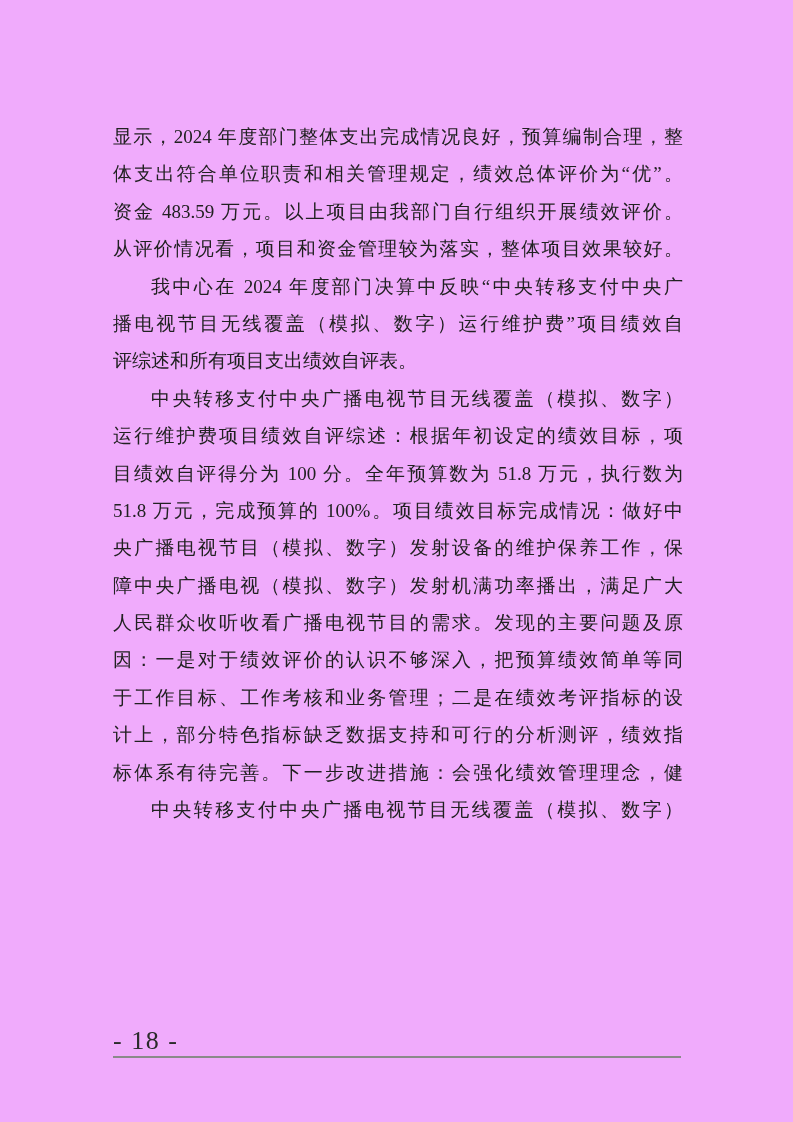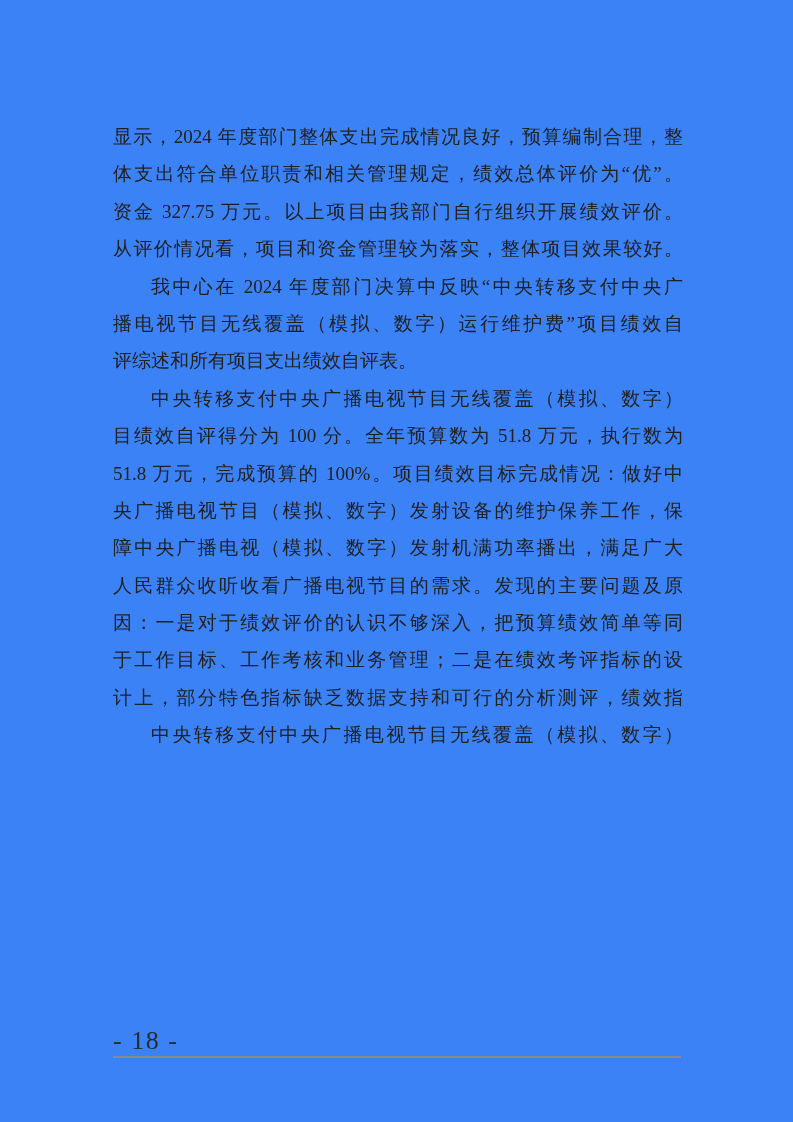--- a/index.html
+++ b/index.html
@@ -52,40 +52,42 @@
     left: 113px;
     top: 1056px;
     width: 568px;
     height: 2px;
     background: #8a8a8a;
   }
 </style>
 </head>
 <body>
 
-<div class="page" style="background: #3b82f6;">
+<div class="page" style="background: #f0abfc;">
 
   <div class="textblock" style="color: rgb(33, 33, 33);">
 
   <div class="line">显示，2024 年度部门整体支出完成情况良好，预算编制合理，整</div>
       <div class="line">体支出符合单位职责和相关管理规定，绩效总体评价为“优”。</div>
-      <div class="line">资金 327.75 万元。以上项目由我部门自行组织开展绩效评价。</div>
+      <div class="line">资金 483.59 万元。以上项目由我部门自行组织开展绩效评价。</div>
       <div class="line">从评价情况看，项目和资金管理较为落实，整体项目效果较好。</div>
       <div class="line indent">我中心在 2024 年度部门决算中反映“中央转移支付中央广</div>
       <div class="line">播电视节目无线覆盖（模拟、数字）运行维护费”项目绩效自</div>
       <div class="line pend">评综述和所有项目支出绩效自评表。</div>
       <div class="line indent">中央转移支付中央广播电视节目无线覆盖（模拟、数字）</div>
+      <div class="line">运行维护费项目绩效自评综述：根据年初设定的绩效目标，项</div>
       <div class="line">目绩效自评得分为 100 分。全年预算数为 51.8 万元，执行数为</div>
       <div class="line">51.8 万元，完成预算的 100%。项目绩效目标完成情况：做好中</div>
       <div class="line">央广播电视节目（模拟、数字）发射设备的维护保养工作，保</div>
       <div class="line">障中央广播电视（模拟、数字）发射机满功率播出，满足广大</div>
       <div class="line">人民群众收听收看广播电视节目的需求。发现的主要问题及原</div>
       <div class="line">因：一是对于绩效评价的认识不够深入，把预算绩效简单等同</div>
       <div class="line">于工作目标、工作考核和业务管理；二是在绩效考评指标的设</div>
       <div class="line">计上，部分特色指标缺乏数据支持和可行的分析测评，绩效指</div>
+      <div class="line">标体系有待完善。下一步改进措施：会强化绩效管理理念，健</div>
       <div class="line indent">中央转移支付中央广播电视节目无线覆盖（模拟、数字）</div>
     </div>
 
   <div class="footer-pagenum">- 18 -</div>
 
   <div class="footer-rule" style="background: rgb(138, 138, 138);"></div>
 
 </div>
 
 </body></html>

